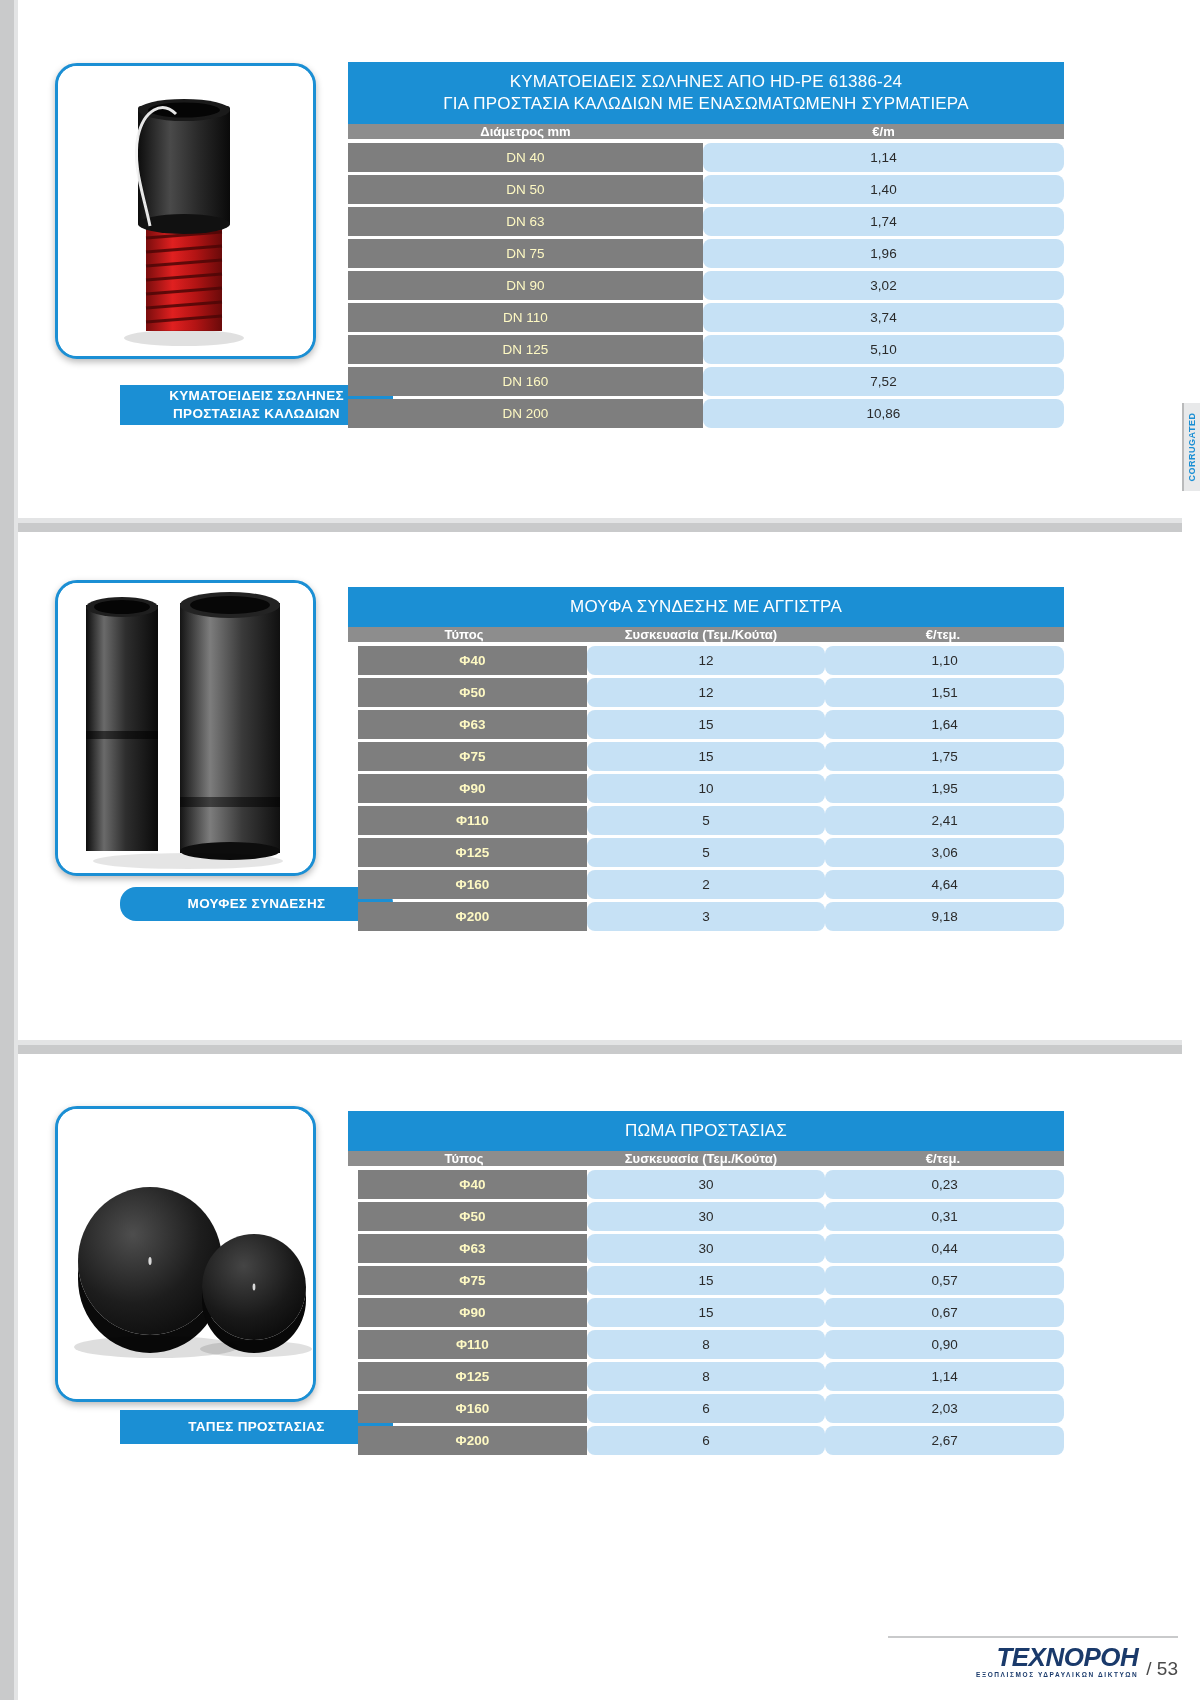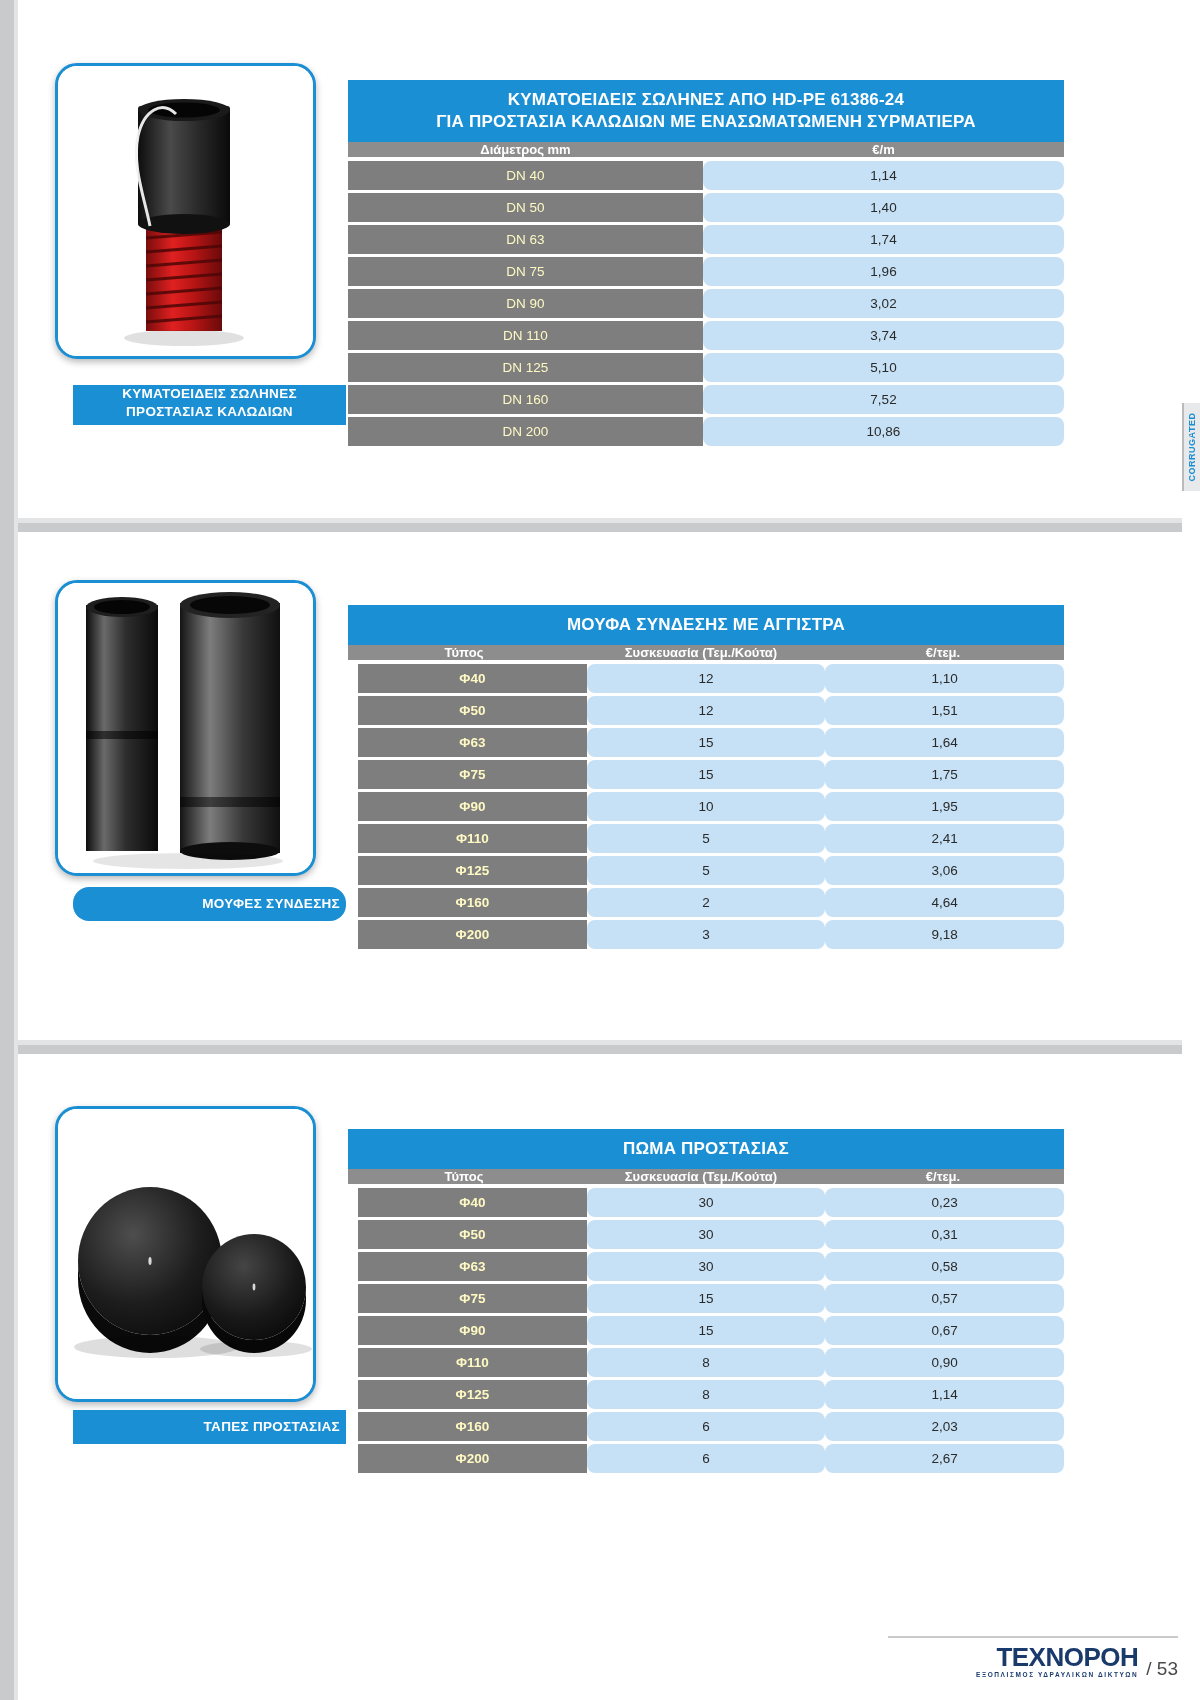--- a/index.html
+++ b/index.html
@@ -75,42 +75,42 @@
   .caption {
     position: absolute;
     background: #1b8fd4;
     color: #ffffff;
     font-weight: bold;
     font-size: 13.5px;
     text-align: center;
     letter-spacing: 0.3px;
     display: flex;
     align-items: center;
-    justify-content: flex-end;
+    justify-content: center;
     line-height: 1.35;
     padding: 4px 6px;
     box-sizing: border-box;
+    margin-left: 47px;
   }
 
   
   .tbl {
     position: absolute;
     width: 716px;
   }
   .tbl .title {
     background: #1b8fd4;
     color: #ffffff;
-    font-weight: bold;
+    font-weight: normal;
     text-align: center;
     font-size: 17px;
     letter-spacing: 0.2px;
     padding: 9px 8px;
     line-height: 1.3;
     box-sizing: border-box;
-    margin-top: 18px;
   }
   .tbl .hdr {
     display: flex;
     background: #8d8d8d;
     color: #ffffff;
     font-weight: bold;
     font-size: 13px;
   }
   .tbl .hdr > div {
     padding: 0 4px;
@@ -178,20 +178,21 @@
     align-items: flex-end;
     gap: 8px;
   }
   .logo {
     text-align: right;
     line-height: 1;
   }
   .logo .main {
     font-size: 26px;
     font-weight: bold;
+    font-style: italic;
     color: #1a3a6b;
     letter-spacing: -0.5px;
   }
   .logo .sub {
     font-size: 6.5px;
     font-weight: bold;
     color: #1a3a6b;
     letter-spacing: 1.6px;
     margin-top: 2px;
   }
@@ -480,21 +481,21 @@
           <div class="c3 cell-val">0,23</div>
         </div>
       <div class="row">
           <div class="c1 cell-type bold">Φ50</div>
           <div class="c2 cell-val">30</div>
           <div class="c3 cell-val">0,31</div>
         </div>
       <div class="row">
           <div class="c1 cell-type bold">Φ63</div>
           <div class="c2 cell-val">30</div>
-          <div class="c3 cell-val">0,58</div>
+          <div class="c3 cell-val">0,44</div>
         </div>
       <div class="row">
           <div class="c1 cell-type bold">Φ75</div>
           <div class="c2 cell-val">15</div>
           <div class="c3 cell-val">0,57</div>
         </div>
       <div class="row">
           <div class="c1 cell-type bold">Φ90</div>
           <div class="c2 cell-val">15</div>
           <div class="c3 cell-val">0,67</div>

